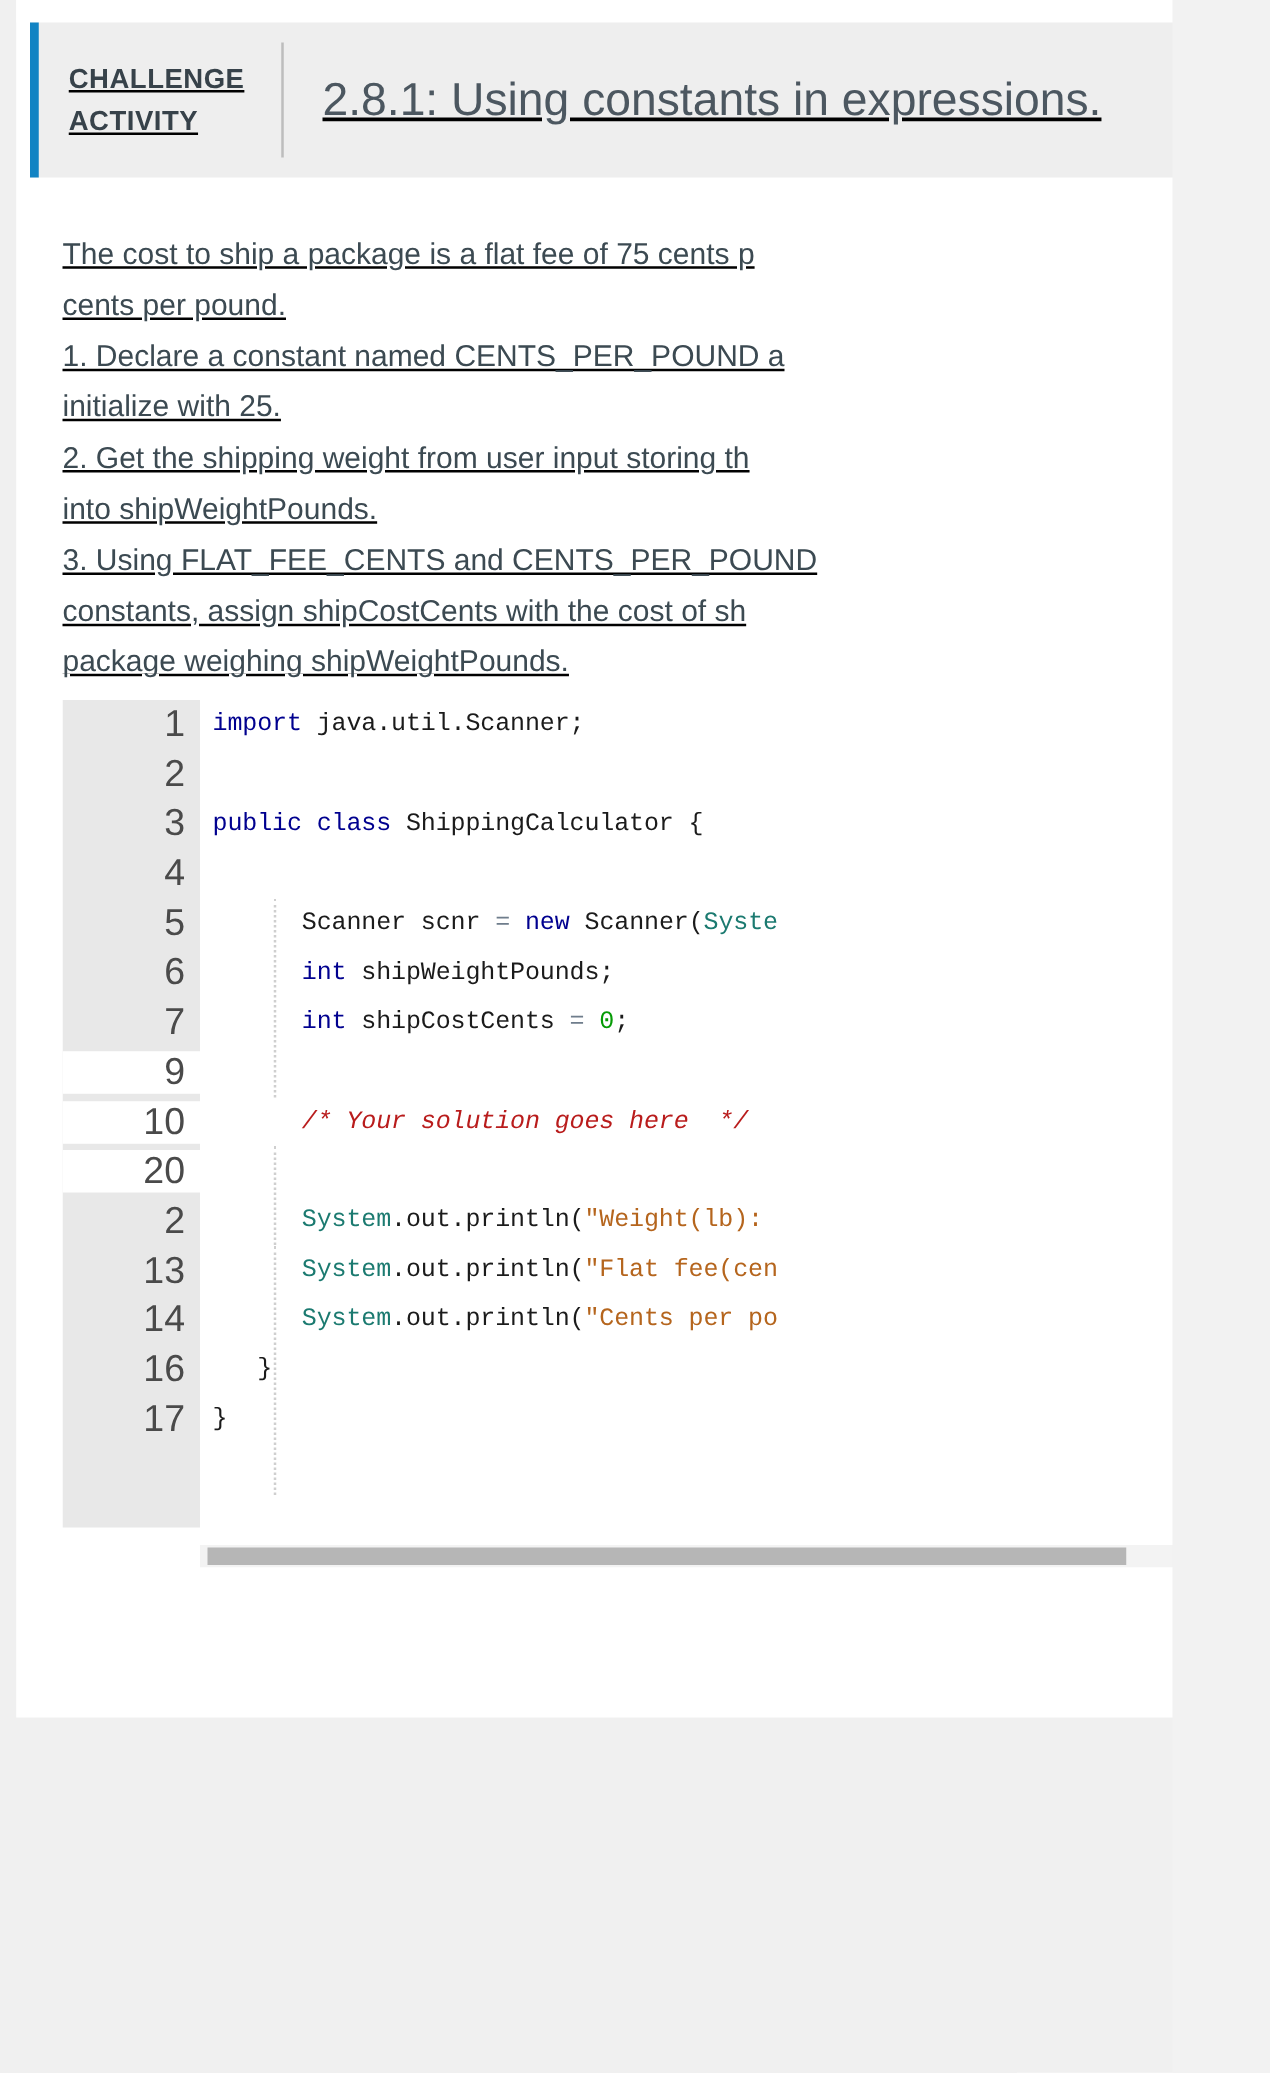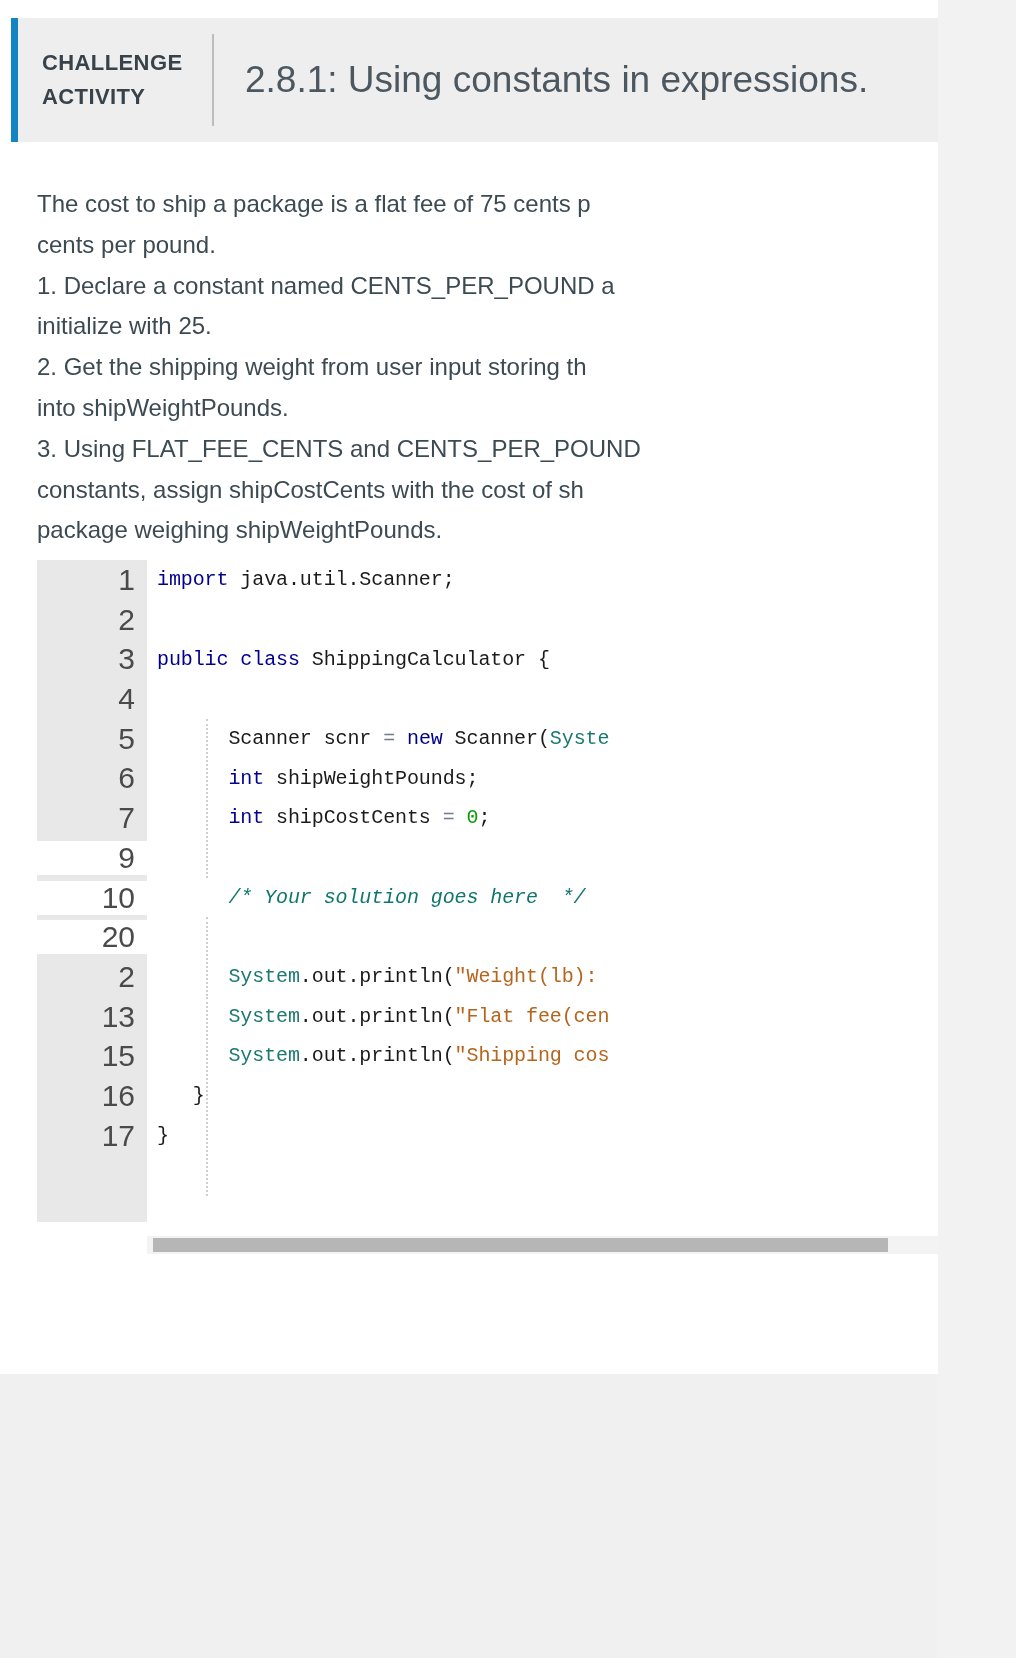--- a/index.html
+++ b/index.html
@@ -11,26 +11,27 @@
     width: 1016px;
     height: 1658px;
     overflow: hidden;
     font-family: "Liberation Sans", sans-serif;
     -webkit-font-smoothing: antialiased;
   }
 
   
   #page {
     position: absolute;
-    left: 0;
+    left: 13px;
     top: 0;
     width: 938px;
     height: 1374px;
     background: #ffffff;
     overflow: hidden;
+    text-decoration: underline;
   }
   #right-gutter {
     position: absolute;
     left: 938px;
     top: 0;
     width: 78px;
     height: 1658px;
     background: #f2f2f2;
   }
 
@@ -178,21 +179,21 @@
     left: 169px;
     width: 0;
     border-left: 2px dotted #cfcfcf;
     z-index: 1;
   }
   
   .kw   { color: #00008f; }
   .typ  { color: #1b7a70; }
   .num  { color: #069b06; }
   .str  { color: #b5651d; }
-  .com  { color: #0f766e; font-style: italic; }
+  .com  { color: #b91c1c; font-style: italic; }
   .op   { color: #6f7d8c; }
   .pln  { color: #1b1b1b; }
 
   
   .caret {
     display: inline-block;
     width: 0;
     border-left: 2px solid #5a5a5a;
     height: 34px;
     vertical-align: -7px;
@@ -302,25 +303,25 @@
       <div class="code-row">
         <span class="ln">2</span>
         <span class="code"><span class="pln">      </span><span class="typ">System</span><span class="pln">.out.println(</span><span class="str">"Weight(lb): </span></span>
       </div>
 
       <div class="code-row">
         <span class="ln">13</span>
         <span class="code"><span class="pln">      </span><span class="typ">System</span><span class="pln">.out.println(</span><span class="str">"Flat fee(cen</span></span>
       </div>
 
-
-      <div class="code-row">
-        <span class="ln">15</span>
-        <span class="code"><span class="pln">      </span><span class="typ">System</span><span class="pln">.out.println(</span><span class="str">"Shipping cos</span></span>
-      </div>
+      <div class="code-row">
+        <span class="ln">14</span>
+        <span class="code"><span class="pln">      </span><span class="typ">System</span><span class="pln">.out.println(</span><span class="str">"Cents per po</span></span>
+      </div>
+
 
       <div class="code-row">
         <span class="ln">16</span>
         <span class="code"><span class="pln">   </span><span class="pln">}</span></span>
       </div>
 
       <div class="code-row">
         <span class="ln">17</span>
         <span class="code"><span class="pln">}</span></span>
       </div>

